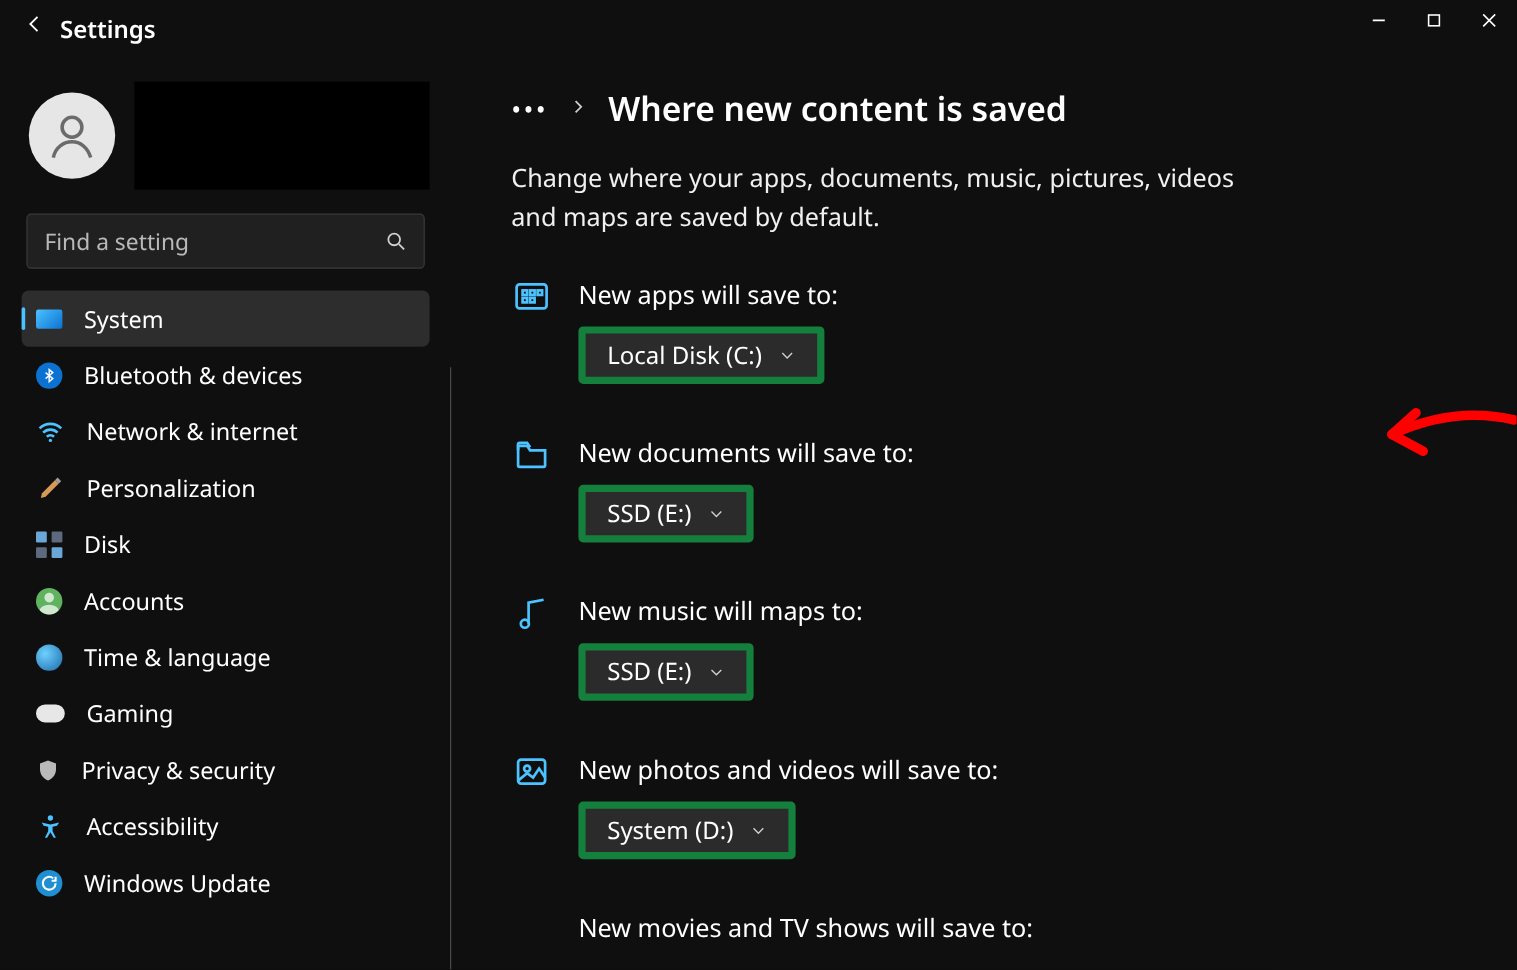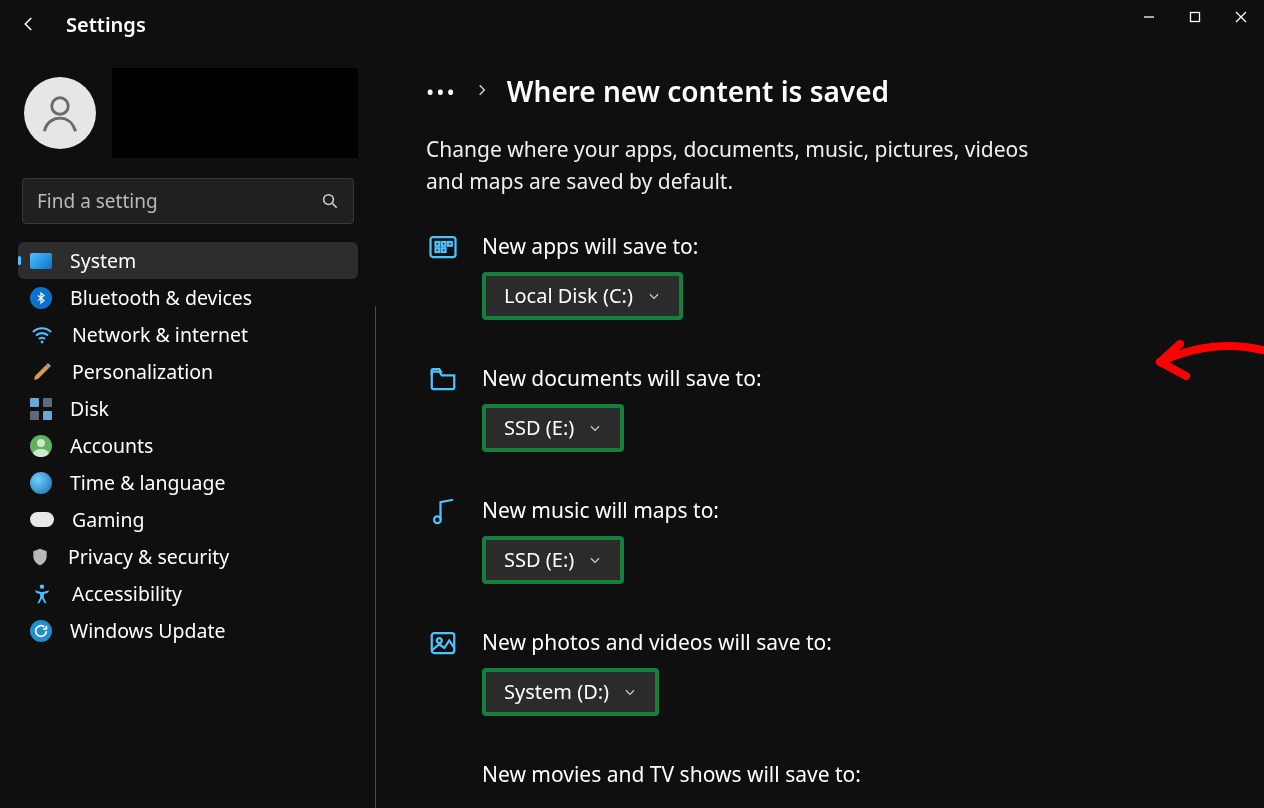--- a/index.html
+++ b/index.html
@@ -13,21 +13,21 @@
   }
 
   
   .titlebar {
     height: 48px;
     display: flex;
     align-items: center;
     justify-content: space-between;
     padding-left: 20px;
   }
-  .titlebar-left { display: flex; align-items: center; gap: 28px; }
+  .titlebar-left { display: flex; gap: 12px; }
   .back-arrow { width: 18px; height: 18px; display:flex; align-items:center; justify-content:center; cursor:pointer;}
   .app-title { font-size: 20px; font-weight: 600; }
   .win-controls { display: flex; height: 100%; }
   .win-btn { width: 46px; height: 34px; display:flex; align-items:center; justify-content:center; cursor:pointer;}
   .win-btn svg { stroke: #fff; }
 
   
   .shell { display:flex; height: calc(100% - 48px); padding-left: 0; }
 
   
@@ -54,21 +54,21 @@
   .search-wrap input {
     background:transparent; border:none; outline:none; color:#cfcfcf;
     font-size:19px; width: 260px; font-family:inherit;
   }
   .search-wrap input::placeholder { color:#b9b9b9; }
   .search-icon { width:18px; height:18px; }
 
   .nav { display:flex; flex-direction:column; gap:0; margin-top:4px;}
   .nav-item {
     display:flex; align-items:center; gap:18px;
-    height:37px; border-radius:6px; font-size:19.5px;
+    height:47px; border-radius:6px; font-size:19.5px;
     padding: 0 12px; cursor:pointer; position:relative;
     color:#fff;
   }
   .nav-item.active { background:#2d2d2d; }
   .nav-item.active::before {
     content:""; position:absolute; left:0; top:14px; bottom:14px; width:3px;
     background:#4cc2ff; border-radius:2px;
   }
   .nav-icon { width:24px; height:24px; display:flex; align-items:center; justify-content:center; flex-shrink:0;}
 
@@ -100,21 +100,21 @@
   .crumb-chevron svg{width:14px;height:14px;}
   .page-title{ font-size:28px; font-weight:600; line-height:1.1;}
   .subtitle{ font-size:21px; color:#f0f0f0; line-height:1.55; max-width:640px; margin-bottom:34px;}
 
   .setting-row{ display:flex; align-items:flex-start; gap:24px; margin-bottom:44px; margin-left:2px;}
   .row-icon{ width:30px; height:30px; display:flex; align-items:center; justify-content:center; color:#4cc2ff; flex-shrink:0; margin-bottom:6px;}
   .row-icon svg{width:30px;height:30px;}
   .row-body{}
   .row-label{ font-size:21px; margin-bottom:12px;}
   .dropdown{
-    background:#2b2b2b; border:4px solid #15803d; border-radius:4px;
+    background:#2b2b2b; border:6px solid #15803d; border-radius:4px;
     height:48px; display:inline-flex; align-items:center; gap:14px;
     padding:0 18px; font-size:20px; cursor:pointer; min-width:130px;
   }
   .dropdown .chev svg{width:14px;height:14px;}
 
   
   .annot-arrow{ position:absolute; left:772px; top:284px; pointer-events:none;}
   .annot-arrow svg{overflow:visible;}
 </style>
 </head>

